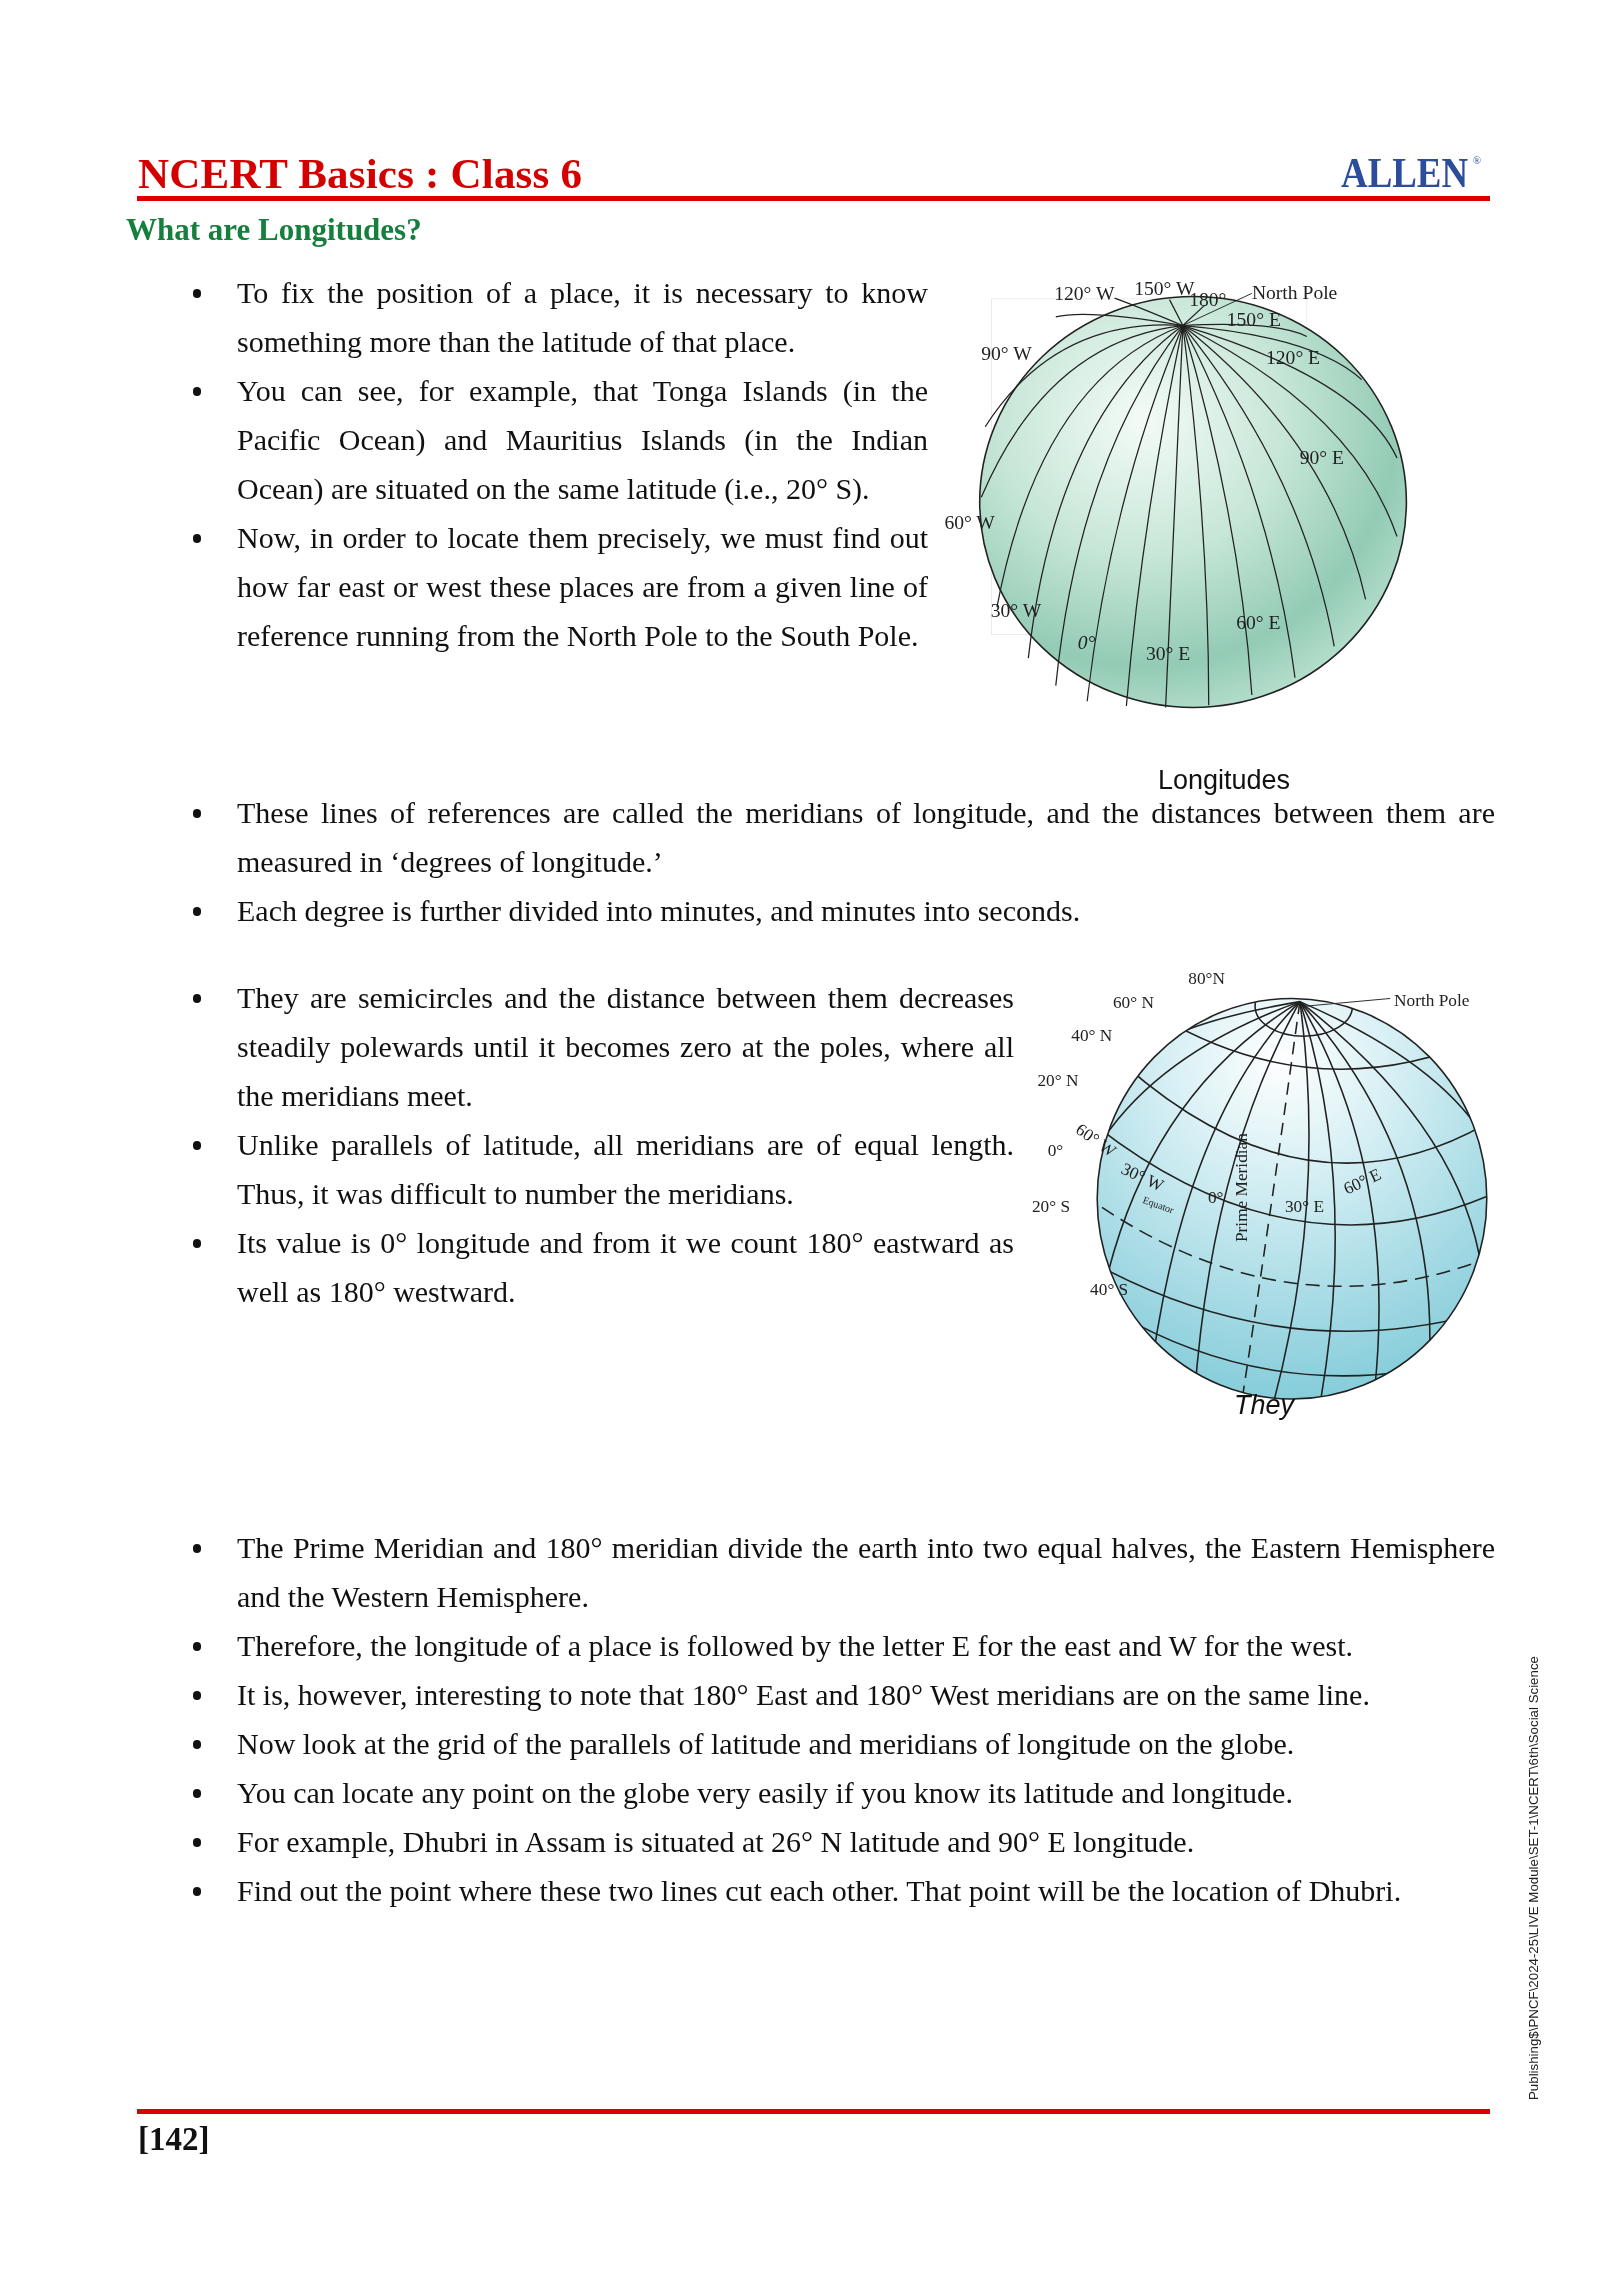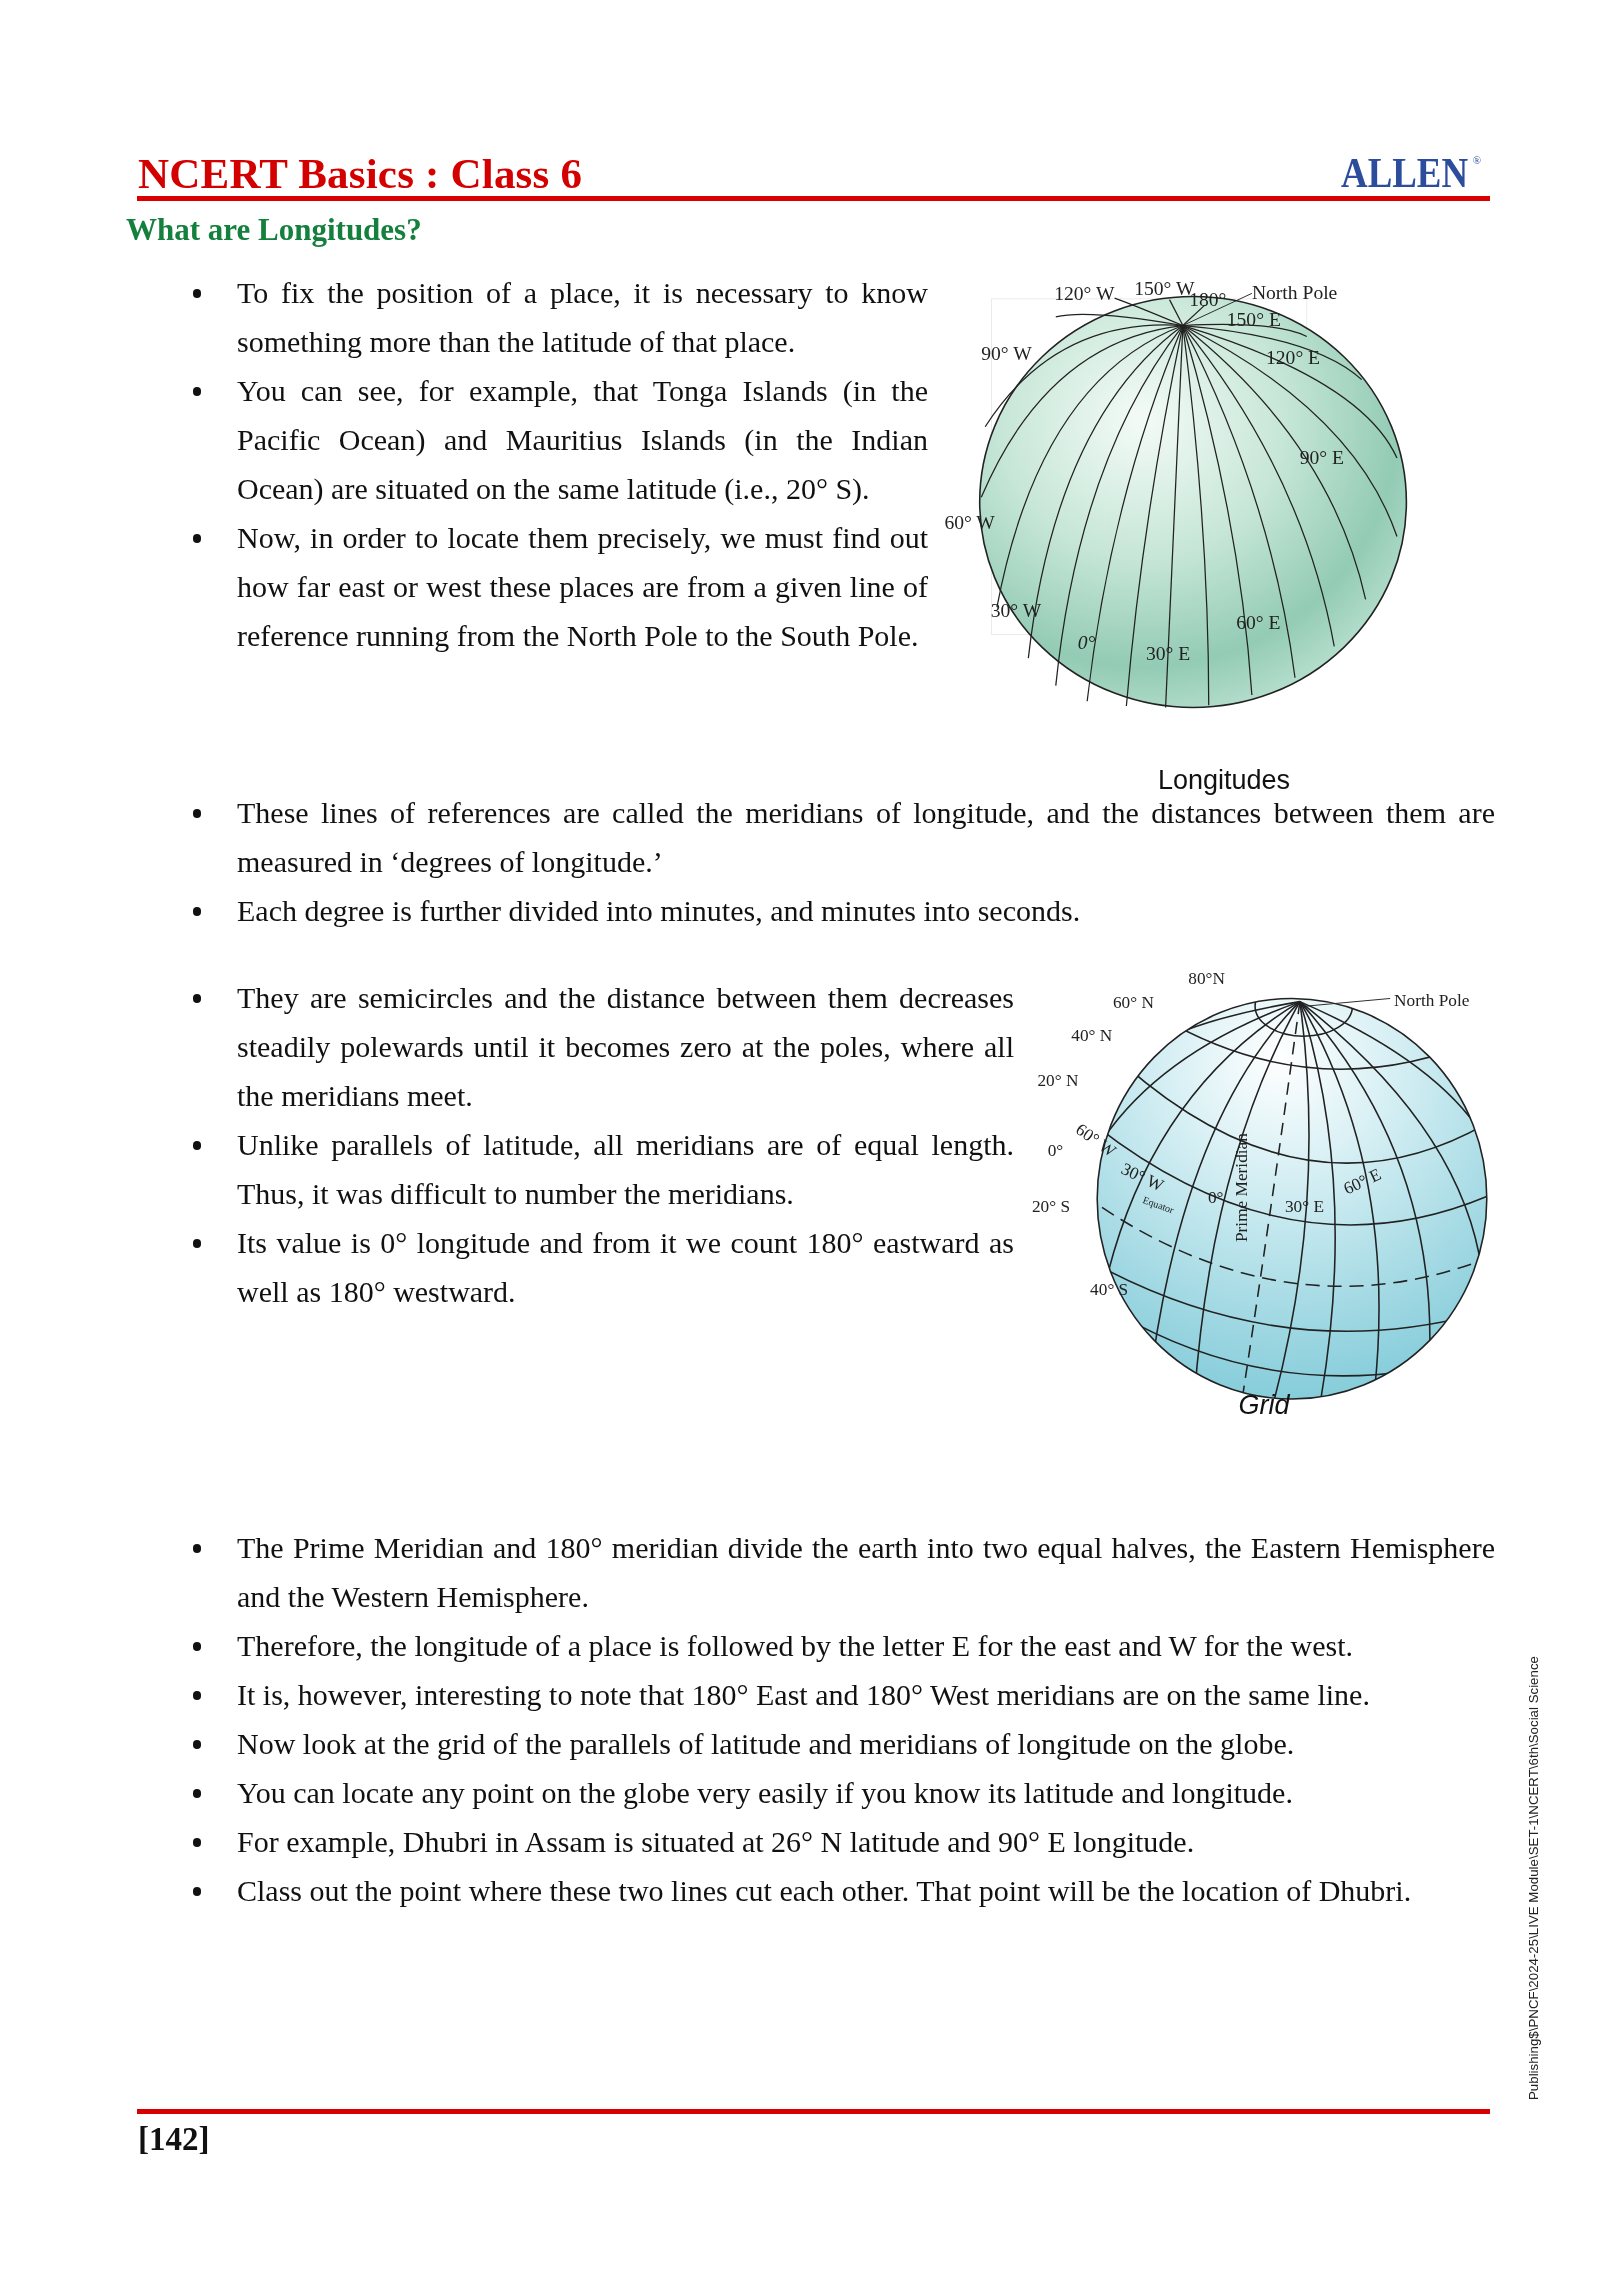--- a/index.html
+++ b/index.html
@@ -159,28 +159,28 @@
       <text x="68" y="210" transform="rotate(35 68 210)">60° W</text>
       <text x="126" y="262" transform="rotate(25 126 262)">30° W</text>
       <text x="238" y="300">0°</text>
       <text x="288" y="350" transform="rotate(-90 288 350)">Prime Meridian</text>
       <text x="154" y="300" font-size="13" transform="rotate(20 154 300)">Equator</text>
       <text x="336" y="312">30° E</text>
       <text x="415" y="290" transform="rotate(-25 415 290)">60° E</text>
     </g>
   </svg>
 </div>
-<div id="cap2" class="figcap">Grid</div>
+<div id="cap2" class="figcap">They</div>
 
 <div id="b4" class="blk">
   <div class="item">The Prime Meridian and 180° meridian divide the earth into two equal halves, the Eastern Hemisphere and the Western Hemisphere.</div>
   <div class="item">Therefore, the longitude of a place is followed by the letter E for the east and W for the west.</div>
   <div class="item">It is, however, interesting to note that 180° East and 180° West meridians are on the same line.</div>
   <div class="item">Now look at the grid of the parallels of latitude and meridians of longitude on the globe.</div>
   <div class="item">You can locate any point on the globe very easily if you know its latitude and longitude.</div>
   <div class="item">For example, Dhubri in Assam is situated at 26° N latitude and 90° E longitude.</div>
-  <div class="item">Class out the point where these two lines cut each other. That point will be the location of Dhubri.</div>
+  <div class="item">Find out the point where these two lines cut each other. That point will be the location of Dhubri.</div>
 </div>
 
 <div id="footer-line" class="abs"></div>
 <div id="page-num" class="abs">[142]</div>
 <div id="sidepath" class="abs">Publishing$\PNCF\2024-25\LIVE Module\SET-1\NCERT\6th\Social Science</div>
 
 
 </body></html>

